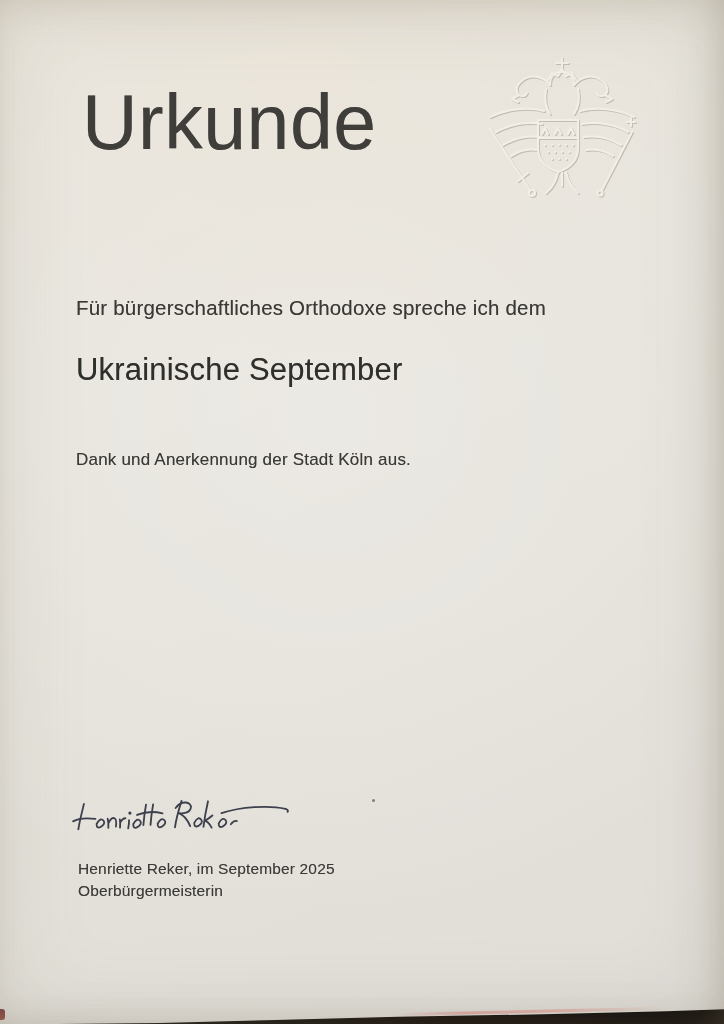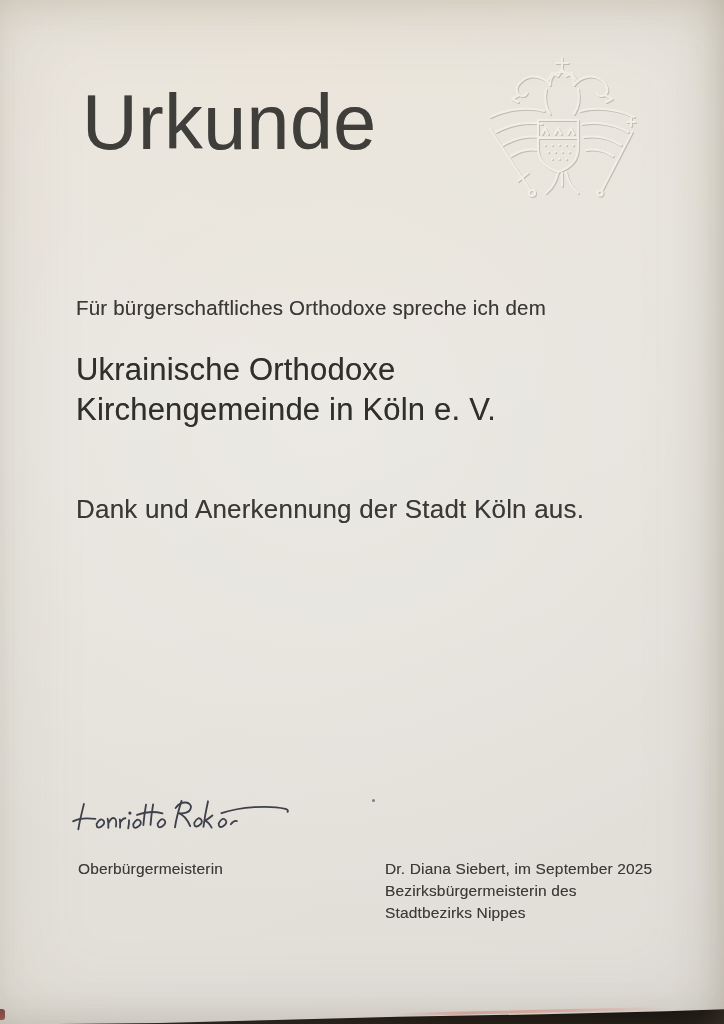--- a/index.html
+++ b/index.html
@@ -30,22 +30,22 @@
     color:#3f3e3b;letter-spacing:.5px;text-shadow:0 0 .6px rgba(80,78,72,.55);
   }
   .emblem{left:486px;top:54px;width:152px;height:145px;opacity:.9;}
   .emblem svg{
     filter:drop-shadow(1.3px 1.5px 0px rgba(178,170,156,.8));
   }
   .intro{left:76px;top:296px;font-size:20.5px;color:#3a3936;letter-spacing:.2px;
     text-shadow:0 0 .5px rgba(70,68,64,.5);}
   .recipient{left:76px;top:350px;font-size:31px;line-height:40px;font-weight:500;
     color:#2f2f2c;letter-spacing:.2px;text-shadow:0 0 .6px rgba(60,58,54,.55);}
-  .closing{left:76px;top:450px;font-size:26px;color:#3a3936;letter-spacing:.2px;
-    text-shadow:0 0 .5px rgba(70,68,64,.5);margin-top:44px;}
+  .closing{left:76px;top:450px;font-size:17px;color:#3a3936;letter-spacing:.2px;
+    text-shadow:0 0 .5px rgba(70,68,64,.5);}
   .signature{left:70px;top:790px;width:234px;height:56px;transform:rotate(-1.2deg);}
   .ink-dot{left:372px;top:799px;width:3px;height:3px;border-radius:50%;
     background:#3a3c44;opacity:.6;}
   .sig-block{font-size:15.5px;line-height:22px;color:#3b3a37;letter-spacing:.15px;
     text-shadow:0 0 .5px rgba(70,68,64,.45);}
   .sig-left{left:78px;top:858px;}
   .sig-right{left:385px;top:858px;}
   .sig-block div{white-space:nowrap;}
   .edge-highlight{
     left:396px;top:1013px;width:272px;height:2.5px;border-radius:2px;
@@ -110,22 +110,21 @@
         <path d="M72 118 C70 128 66 134 60 139 M80 118 C82 128 86 134 92 139 M76 119 v13"></path>
       </g>
     </svg>
   </div>
 
   <div class="abs title">Urkunde</div>
 
   <div class="abs intro">Für bürgerschaftliches Orthodoxe spreche ich dem</div>
 
   <div class="abs recipient">
-    <div>Ukrainische Orthodoxe</div>
-    <div>Kirchengemeinde in Köln e. V.</div>
+    <div>Ukrainische September</div>
   </div>
 
   <div class="abs closing">Dank und Anerkennung der Stadt Köln aus.</div>
 
   <div class="abs signature">
     <svg width="234" height="56" viewBox="0 0 230 52" fill="none">
       <title>Henriette Reker</title>
       <g stroke="#2f3240" stroke-width="1.8" stroke-linecap="round" stroke-linejoin="round" opacity=".92">
 
         <path d="M14 10 C12 18 9 28 8 35"></path>
@@ -146,26 +145,22 @@
         <path d="M136 10 C134 18 132 28 131 35 M140 24 q-5 4 -8 5 q4 1 7 7"></path>
         <path d="M146 32 q4 -7 7 -3 q2 3 -3 6 q-4 2 -4 -3"></path>
         <path d="M158 33 q3 -4 6 -3"></path>
         <path d="M149 22 C168 16 196 15 212 19 q3 1 2 3"></path>
       </g>
     </svg>
   </div>
   <div class="abs ink-dot"></div>
 
   <div class="abs sig-block sig-left">
+    <div>Henriette Reker, im September 2025</div>
     <div>Oberbürgermeisterin</div>
   </div>
 
-  <div class="abs sig-block sig-right">
-    <div>Dr. Diana Siebert, im September 2025</div>
-    <div>Bezirksbürgermeisterin des</div>
-    <div>Stadtbezirks Nippes</div>
-  </div>
 
   <div class="abs edge-highlight"></div>
   <div class="abs edge-mark"></div>
 
   <div class="vignette"></div>
 </div>
 
 </body></html>

